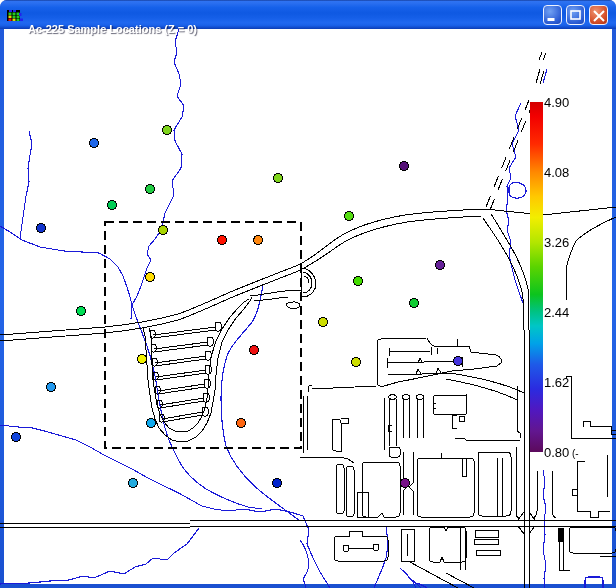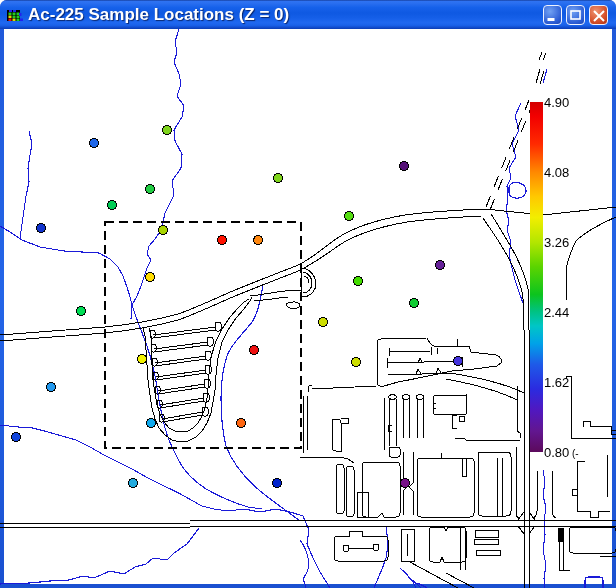--- a/index.html
+++ b/index.html
@@ -3,21 +3,21 @@
 <meta charset="utf-8">
 <style>
 html,body{margin:0;padding:0;width:616px;height:588px;overflow:hidden;background:#fff;}
 body{font-family:"Liberation Sans",sans-serif;position:relative;}
 .frame{position:absolute;left:0;top:0;width:616px;height:588px;border-radius:7px 7px 0 0;
  background:linear-gradient(180deg,#2058d8 0%,#2465e8 50%,#1a50d0 100%);}
 .titlebar{position:absolute;left:0;top:0;width:616px;height:29px;
  background:linear-gradient(180deg,#17409f 0%,#2e72f2 5%,#2a6ff0 11%,#1661ea 26%,#0f59e2 45%,#155fe8 62%,#2068f0 78%,#1a62ea 87%,#1048c8 96%,#0c3cb2 100%);
  border-top-left-radius:7px;border-top-right-radius:7px;}
 .client{position:absolute;left:4px;top:29px;width:608px;height:555px;background:#ffffff;}
-.title{position:absolute;left:28px;top:5px;color:#fff;font-weight:bold;font-size:17px;letter-spacing:0;
+.title{position:absolute;left:28px;top:23px;color:#fff;font-weight:bold;font-size:11px;letter-spacing:0;
  text-shadow:1px 1px 1px rgba(0,0,30,0.6);white-space:nowrap;}
 .btn{position:absolute;top:5px;width:19px;height:20px;border-radius:4px;border:1px solid #eef2ff;box-sizing:border-box;}
 .btn.b1{left:543px;background:radial-gradient(circle at 35% 30%,#71a1f3,#2b5cd4 70%,#1e47b5);}
 .btn.b2{left:566px;background:radial-gradient(circle at 35% 30%,#71a1f3,#2b5cd4 70%,#1e47b5);}
 .btn.b3{left:589px;background:radial-gradient(circle at 35% 30%,#ef9372,#d6512b 60%,#b03012);}
 svg.map{position:absolute;left:0;top:0;}
 </style>
 </head>
 <body>
 <div class="frame"></div>

